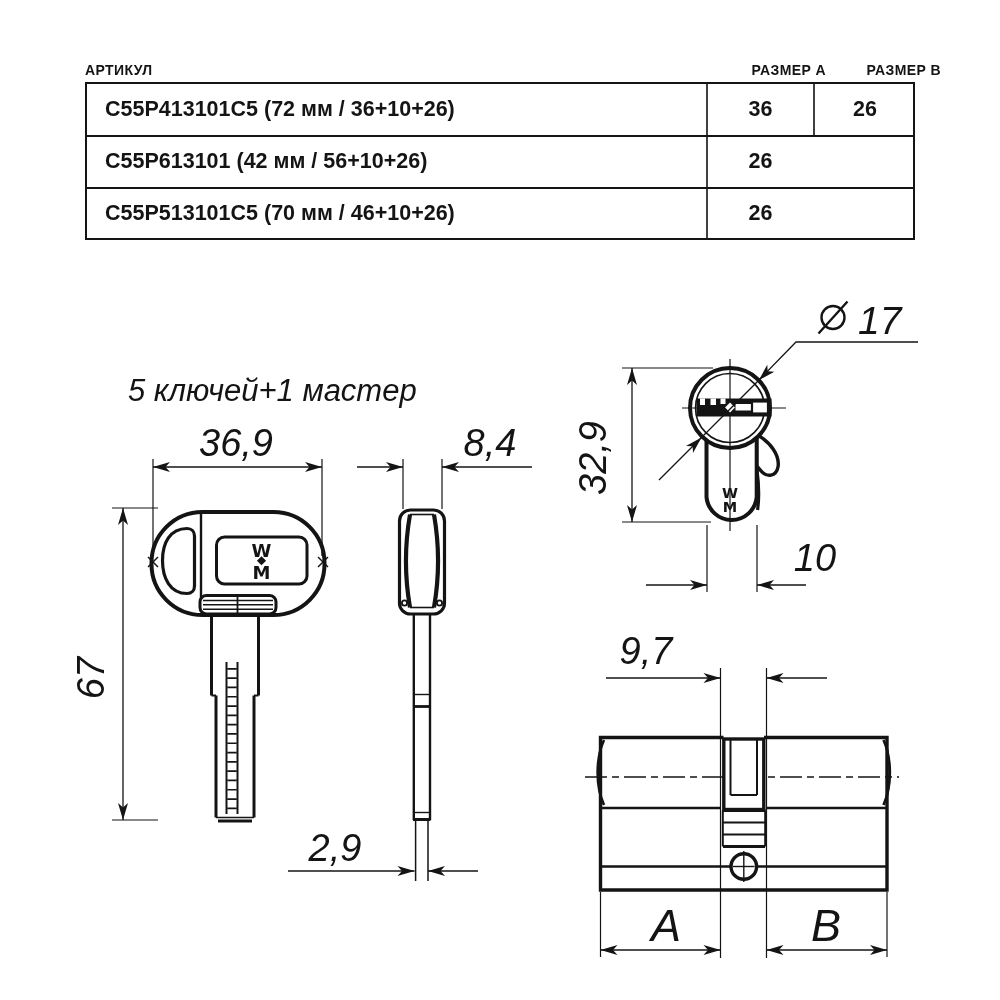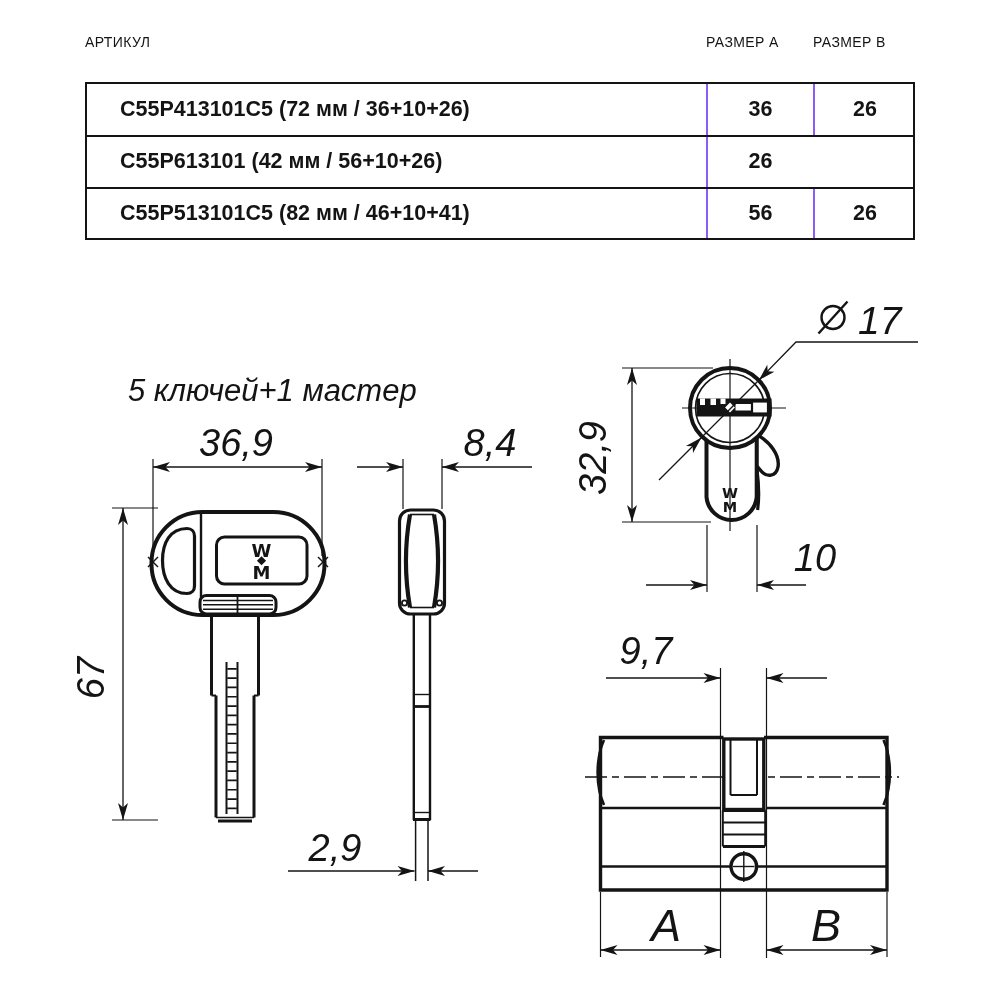--- a/index.html
+++ b/index.html
@@ -1,30 +1,30 @@
 <!DOCTYPE html>
 <html><head>
 <meta charset="utf-8">
 <style>
   html,body{margin:0;padding:0;background:#ffffff;}
   .canvas{position:relative;width:1000px;height:1000px;background:#fff;overflow:hidden;
           font-family:"Liberation Sans", sans-serif;color:#141414;}
   
-  .tbl-head{position:absolute;left:85px;top:34px;width:830px;display:grid;
-            grid-template-columns:621px 107px 102px;font-weight:400;font-size:14px;
-            letter-spacing:.4px;}
+  .tbl-head{position:absolute;left:85px;top:62px;width:830px;display:grid;
+            grid-template-columns:621px 107px 102px;font-weight:700;font-size:14px;
+            letter-spacing:.4px;gap:13px;}
   .tbl-head .h{align-self:end;}
-  .tbl-head .h.center{text-align:left;}
+  .tbl-head .h.center{text-align:right;}
   .tbl{position:absolute;left:85px;top:82px;width:830px;height:158px;
        border:2px solid #141414;display:grid;grid-template-rows:1fr 1fr 1fr;box-sizing:border-box;}
   .trow{display:grid;grid-template-columns:619px 107px 102px;border-top:2px solid #141414;}
   .trow:first-child{border-top:none;}
   .tcell{display:flex;align-items:center;font-weight:700;font-size:21.5px;}
-  .tcell.article{padding-left:33px;}
-  .tcell.val{justify-content:center;border-left:2px solid #8b5cf6;}
+  .tcell.article{padding-left:18px;}
+  .tcell.val{justify-content:center;border-left:2px solid #404040;}
   
   svg.draw{position:absolute;left:0;top:0;}
   .dimtext{font-family:"Liberation Sans", sans-serif;font-style:italic;}
   .emblem{font-family:"DejaVu Sans", sans-serif;font-weight:700;font-style:normal;}
 </style>
 </head>
 <body>
 
 <div class="canvas">
 
@@ -38,22 +38,21 @@
     <div class="trow">
       <div class="tcell article">C55P413101C5 (72 мм / 36+10+26)</div>
       <div class="tcell val">36</div>
       <div class="tcell val">26</div>
     </div>
     <div class="trow">
       <div class="tcell article">C55P613101 (42 мм / 56+10+26)</div>
       <div class="tcell val">26</div>
     </div>
     <div class="trow">
-      <div class="tcell article">C55P513101C5 (82 мм / 46+10+41)</div>
-      <div class="tcell val">56</div>
+      <div class="tcell article">C55P513101C5 (70 мм / 46+10+26)</div>
       <div class="tcell val">26</div>
     </div>
   </div>
 
   <svg class="draw" width="1000" height="1000" viewBox="0 0 1000 1000">
     <defs>
       <path id="arr" d="M0,0 L-17,5 L-12.5,0 L-17,-5 Z" fill="#141414" stroke="none"></path>
     </defs>
 
     <g stroke="#141414" fill="none">

